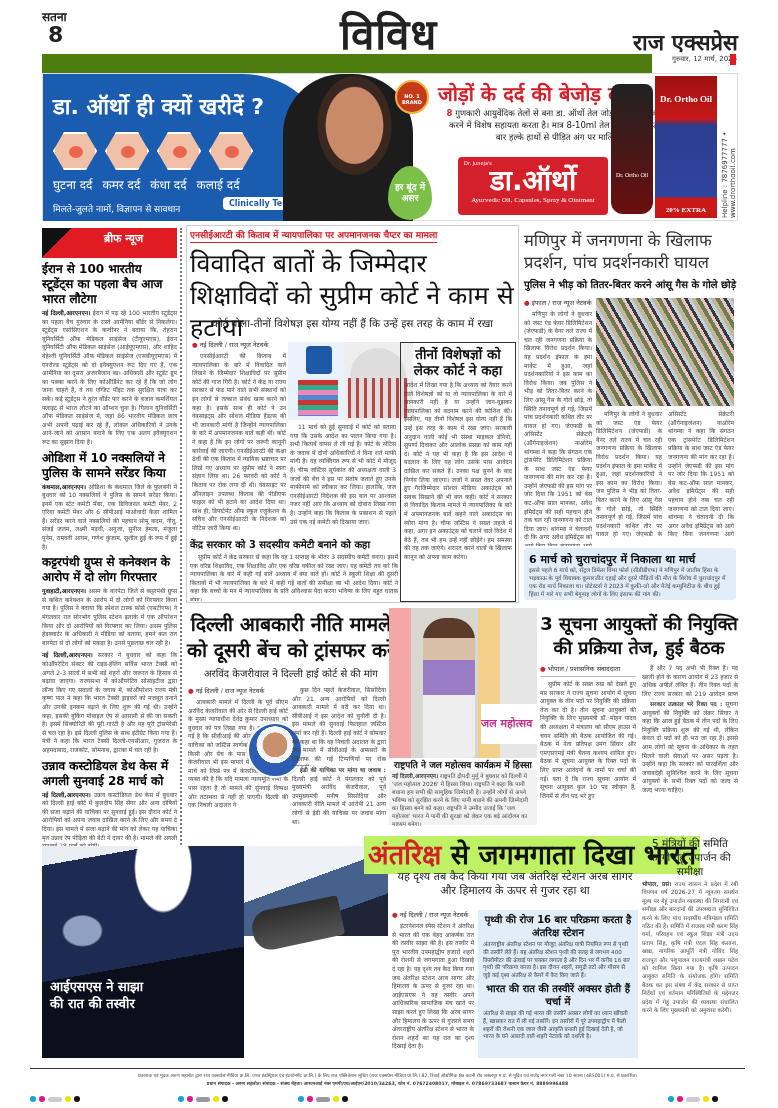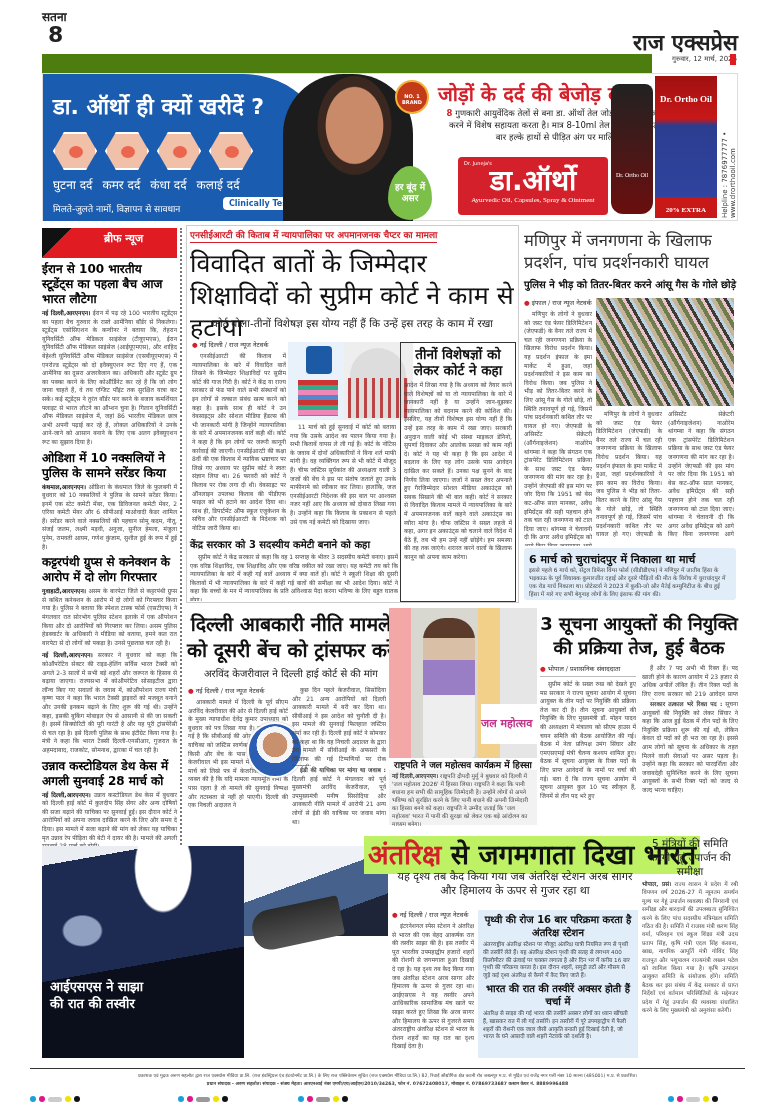--- a/index.html
+++ b/index.html
@@ -100,20 +100,21 @@
 .cmyk{top:1096px;display:flex;gap:3px;align-items:center}
 .cmyk i{display:inline-block;width:6px;height:6px;border-radius:50%}
 .cmyk .bar{width:14px;height:5px;border-radius:3px;background:#ccc}
 </style>
 </head>
 <body>
 
 <div class="abs mast">
   <div class="abs edition">सतना</div>
   <div class="abs pageno">8</div>
+  <div class="abs section">विविध</div>
   <div class="abs brand">राज एक्सप्रेस</div>
   <div class="abs redbar"><span>www.rajexpress.com</span></div>
   <div class="abs datebox">गुरुवार, 12 मार्च, 2026</div>
   <div class="abs redsq"></div>
 </div>
 
 <div class="abs ad">
   <div class="abs ad-left"></div>
   <div class="abs ad-q">डा. ऑर्थो ही क्यों खरीदें ?</div>
   <div class="abs hexes">

